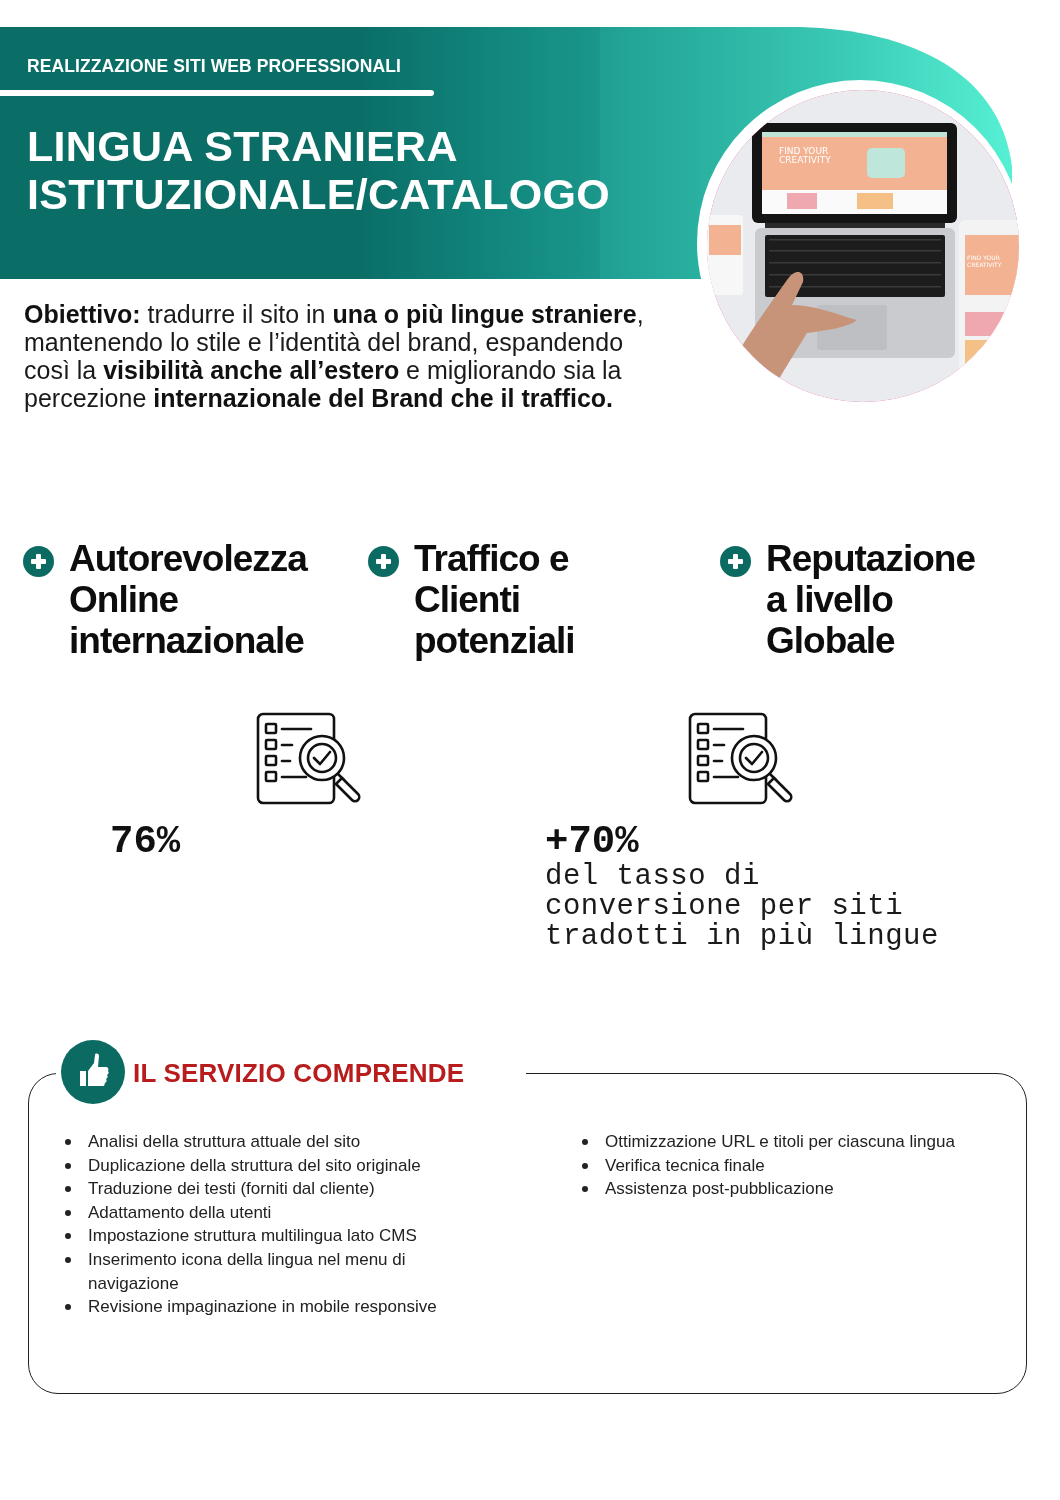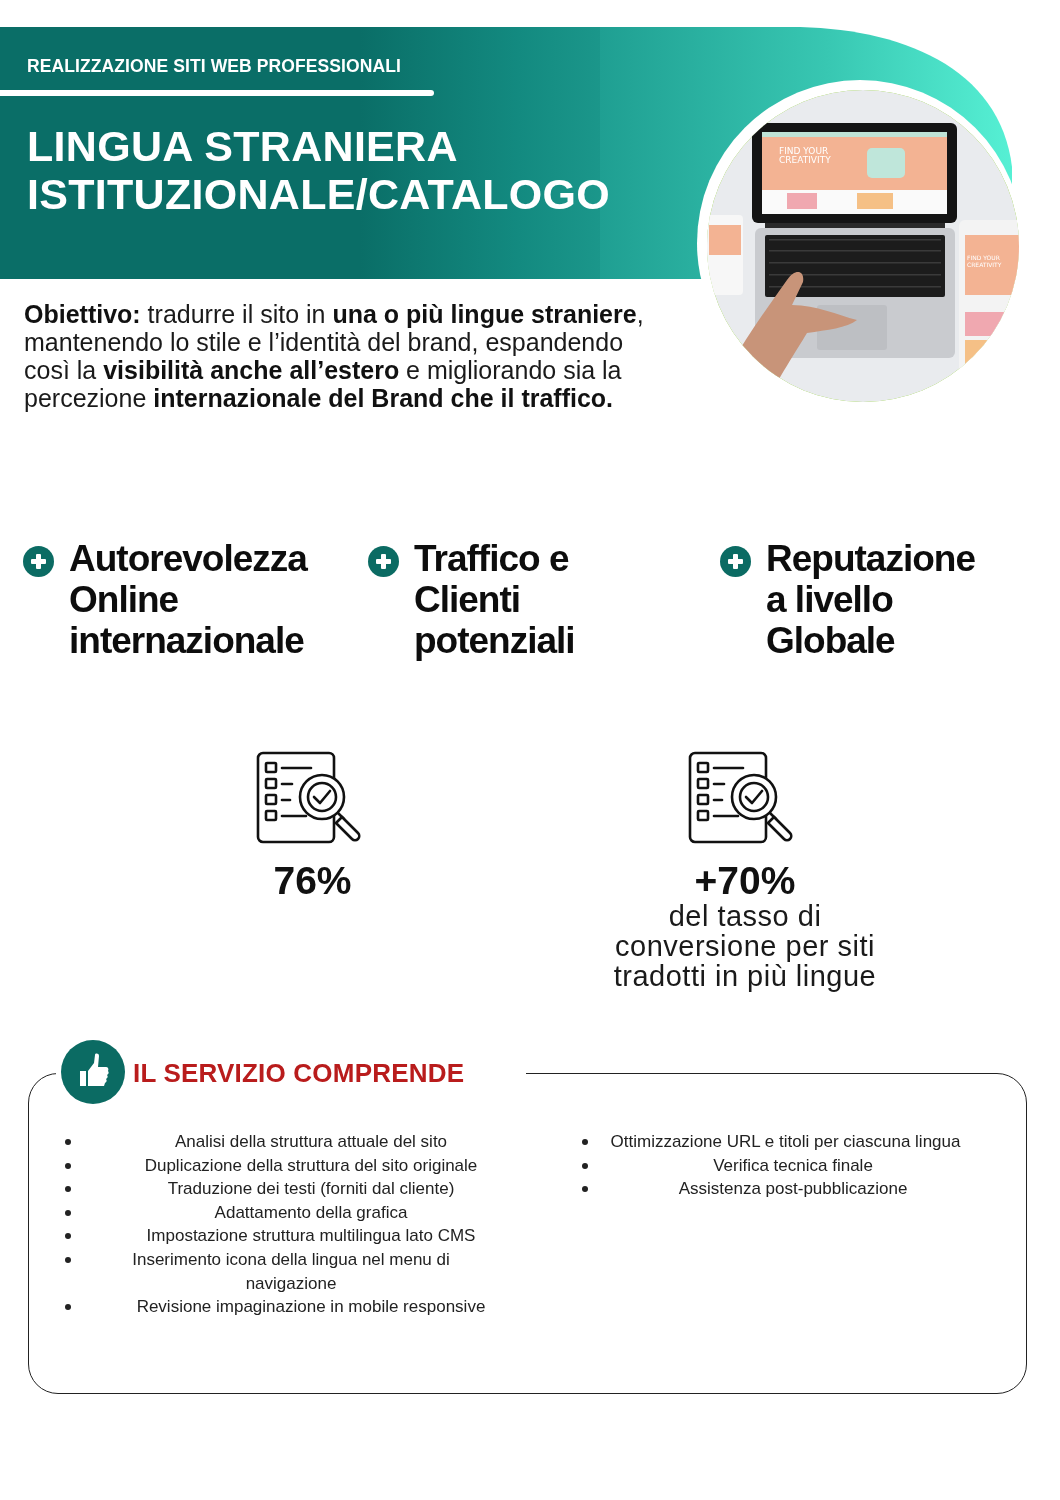--- a/index.html
+++ b/index.html
@@ -28,21 +28,21 @@
       position: absolute; left: 27px; top: 122px;
       color: #fff; font-weight: bold; font-size: 43px; line-height: 48px; letter-spacing: 0.3px;
     }
 
     .photo-ring {
       position: absolute; left: 697px; top: 80px; width: 326px; height: 326px;
       border-radius: 50%; background: #fff;
     }
     .photo {
       position: absolute; left: 707px; top: 90px; width: 312px; height: 312px;
-      border-radius: 50%; overflow: hidden; background: #84cc16;
+      border-radius: 50%; overflow: hidden; background: #ec4899;
     }
 
     .objective {
       position: absolute; left: 24px; top: 300px; width: 640px;
       font-size: 25px; line-height: 28px; color: #1a1a1a;
     }
     .objective b { font-weight: bold; color: #111; }
 
     .benefit {
       position: absolute; top: 538px; display: flex; align-items: flex-start; justify-content: center;
@@ -54,21 +54,21 @@
     .benefit .plus::before, .benefit .plus::after {
       content: ""; position: absolute; background: #fff; border-radius: 1px;
     }
     .benefit .plus::before { left: 8px; top: 13px; width: 15px; height: 5px; }
     .benefit .plus::after { left: 13px; top: 8px; width: 5px; height: 15px; }
     .benefit .label {
       font-size: 37px; line-height: 41px; font-weight: bold; color: #0d0d0d; letter-spacing: -1px;
     }
 
     .stat {
-      position: absolute; top: 751px; text-align: center;
+      position: absolute; top: 712px;  font-family: Liberation Mono, monospace;
     }
     .stat .icon { display: block; margin: 0 auto; }
     .stat .value {
       font-weight: bold; font-size: 39px; line-height: 40px; margin-top: 16px; color: #111;
     }
     .stat .desc {
       font-size: 29px; line-height: 30px; color: #1a1a1a; letter-spacing: 0.5px;
     }
 
     .service-card {
@@ -82,21 +82,21 @@
       position: absolute; left: 61px; top: 1040px; width: 64px; height: 64px;
       border-radius: 50%; background: #0b6b63;
     }
     .service-title {
       position: absolute; left: 133px; top: 1058px;
       font-weight: bold; font-size: 26px; line-height: 30px; color: #b91c1c; letter-spacing: 0.2px;
     }
     .services {
       position: absolute; top: 1130px; list-style: none; font-size: 17px; line-height: 23.6px; color: #222;
     }
-    .services li { position: relative; padding-left: 24px; text-align: center; }
+    .services li { position: relative; padding-left: 24px; }
     .services li::before {
       content: ""; position: absolute; left: 1px; top: 9px; width: 6px; height: 6px;
       border-radius: 50%; background: #222;
     }
   </style>
 </head>
 <body>
 
 <div class="hero-band"></div>
 <div class="hero-wave">
@@ -245,21 +245,21 @@
     <rect x="19" y="31" width="6" height="15" fill="#fff"></rect>
     <path d="M27,31 L33,23 L34,15 C34,13 38,13 38,16 L37,27 L45,27 C47,27 48,29 47,31 C48,32 48,34 46,35 C47,36 47,38 45,39 C46,40 46,42 44,43 L43,46 L27,46 Z" fill="#fff"></path>
   </svg>
 </div>
 <h2 class="service-title">IL SERVIZIO COMPRENDE</h2>
 
 <ul class="services" style="left:64px; width:470px;">
   <li>Analisi della struttura attuale del sito</li>
   <li>Duplicazione della struttura del sito originale</li>
   <li>Traduzione dei testi (forniti dal cliente)</li>
-  <li>Adattamento della grafica</li>
+  <li>Adattamento della utenti</li>
   <li>Impostazione struttura multilingua lato CMS</li>
   <li style="width:430px;">Inserimento icona della lingua nel menu di navigazione</li>
   <li>Revisione impaginazione in mobile responsive</li>
 </ul>
 
 <ul class="services" style="left:581px; width:400px;">
   <li style="width:385px;">Ottimizzazione URL e titoli per ciascuna lingua</li>
   <li>Verifica tecnica finale</li>
   <li>Assistenza post-pubblicazione</li>
 </ul>

